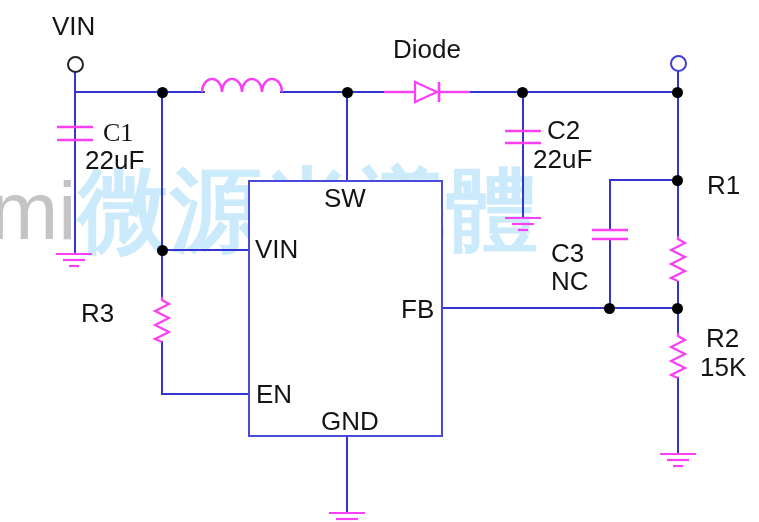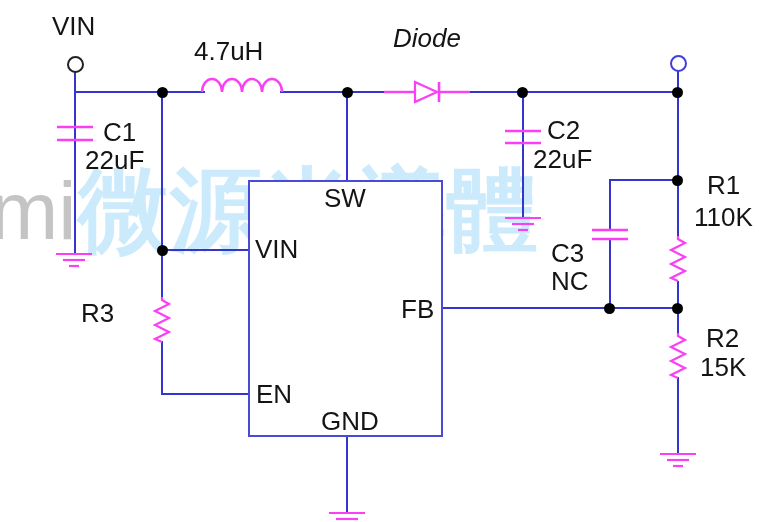--- a/index.html
+++ b/index.html
@@ -134,31 +134,29 @@
   <div class="dot" style="left:672px;top:87px;"></div>
   <div class="dot" style="left:157px;top:245px;"></div>
   <div class="dot" style="left:672px;top:175px;"></div>
   <div class="dot" style="left:604px;top:303px;"></div>
   <div class="dot" style="left:672px;top:303px;"></div>
 
   <div class="term" style="left:67px;top:56px;border:2px solid #222222;"></div>
   <div class="term" style="left:670px;top:55px;border:2px solid #3f3fd8;"></div>
 
   <div class="lbl" style="left:52px;top:13px;">VIN</div>
-  <div class="lbl" style="left:194px;top:38px;">4.7uH</div>
-  <div class="lbl" style="left:393px;top:25px;font-style:italic;">Diode</div>
+  <div class="lbl" style="left:393px;top:36px;">Diode</div>
 
-  <div class="lbl" style="left:103px;top:119px;">C1</div>
+  <div class="lbl" style="left:103px;top:119px;font-family:Liberation Serif, serif;">C1</div>
   <div class="lbl" style="left:85px;top:147px;">22uF</div>
 
   <div class="lbl" style="left:547px;top:117px;">C2</div>
   <div class="lbl" style="left:533px;top:146px;">22uF</div>
 
   <div class="lbl" style="left:707px;top:172px;">R1</div>
-  <div class="lbl" style="left:694px;top:204px;">110K</div>
 
   <div class="lbl" style="left:551px;top:240px;">C3</div>
   <div class="lbl" style="left:551px;top:268px;">NC</div>
 
   <div class="lbl" style="left:706px;top:325px;">R2</div>
   <div class="lbl" style="left:700px;top:354px;">15K</div>
 
   <div class="lbl" style="left:81px;top:300px;">R3</div>
 
   <div class="lbl" style="left:324px;top:185px;">SW</div>

